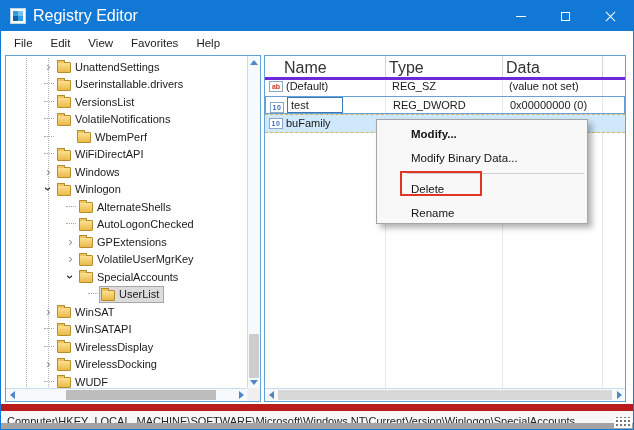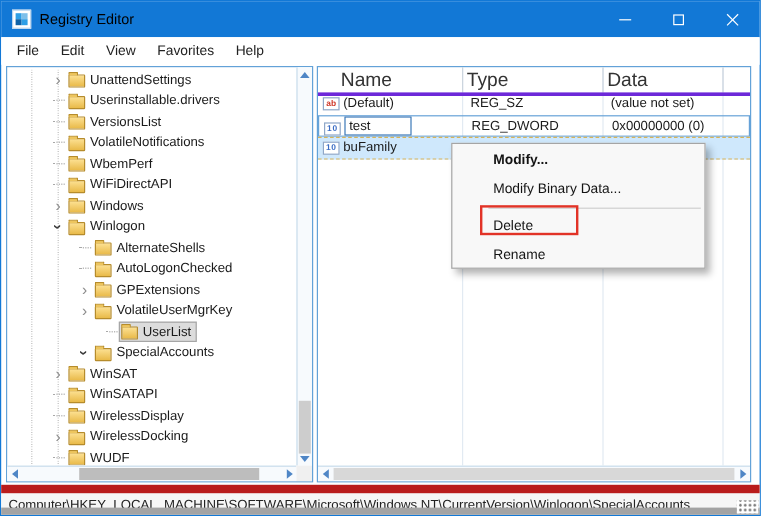--- a/index.html
+++ b/index.html
@@ -6,21 +6,21 @@
   body{width:634px;height:430px;position:relative;overflow:hidden;background:#8a8a8a;
        font-family:"Liberation Sans",sans-serif;-webkit-font-smoothing:antialiased;}
   .window{position:absolute;inset:0;background:#fff;border:1px solid #1278d6;box-sizing:border-box;}
 
   
   .titlebar{position:absolute;left:0;top:0;right:0;height:30px;background:#1278d6;display:flex;align-items:center;}
   .app-icon{width:16px;height:16px;margin:0 7px 0 9px;position:relative;background:#fff;border:1px solid #bcd6ee;box-sizing:border-box;}
   .app-icon i{position:absolute;width:5px;height:5px;background:#2e9fe6;}
   .app-icon i:nth-child(1){left:2px;top:2px}.app-icon i:nth-child(2){right:2px;top:2px;background:#7ec0ea}
   .app-icon i:nth-child(3){left:2px;bottom:2px;background:#0f62a8}.app-icon i:nth-child(4){right:2px;bottom:2px}
-  .title-text{color:#000000;font-size:12px;}
+  .title-text{color:#ffffff;font-size:16px;}
   .caption-btns{margin-left:auto;display:flex;height:30px;}
   .cap-btn{width:45px;height:30px;display:flex;align-items:center;justify-content:center;}
   .glyph-min{width:10px;height:1px;background:#fff;}
   .glyph-max{width:9px;height:9px;border:1px solid #fff;box-sizing:border-box;}
   .glyph-close{position:relative;width:11px;height:11px;}
   .glyph-close::before,.glyph-close::after{content:"";position:absolute;left:-1px;top:5px;width:13px;height:1px;background:#fff;}
   .glyph-close::before{transform:rotate(45deg);} .glyph-close::after{transform:rotate(-45deg);}
 
   
   .menubar{position:absolute;left:0;top:30px;right:0;height:23px;background:#fff;display:flex;align-items:center;padding-left:4px;}
@@ -160,21 +160,21 @@
         </div>
         <div class="tree-row" style="padding-left: 36px;">
           <div class="chev-slot">
             <div class="stub"></div>
           </div>
           <div class="tree-node">
             <div class="folder"></div>
             <div style="white-space: nowrap;">VolatileNotifications</div>
           </div>
         </div>
-        <div class="tree-row" style="padding-left: 36px;">
+        <div class="tree-row" style="padding-left: 36px; gap: 20px;">
           <div class="chev-slot">
             <div class="stub"></div>
           </div>
           <div class="tree-node">
             <div class="folder"></div>
             <div style="white-space: nowrap;">WbemPerf</div>
           </div>
         </div>
         <div class="tree-row" style="padding-left: 36px;">
           <div class="chev-slot">
@@ -232,36 +232,36 @@
         </div>
         <div class="tree-row" style="padding-left: 58px;">
           <div class="chev-slot">
             <div class="chev">›</div>
           </div>
           <div class="tree-node">
             <div class="folder"></div>
             <div style="white-space: nowrap;">VolatileUserMgrKey</div>
           </div>
         </div>
+        <div class="tree-row" style="padding-left: 58px;">
+          <div class="chev-slot">
+            <div class="chev expanded">›</div>
+          </div>
+          <div class="tree-node">
+            <div class="folder"></div>
+            <div style="white-space: nowrap;">SpecialAccounts</div>
+          </div>
+        </div>
         <div class="tree-row" style="padding-left: 80px;">
           <div class="chev-slot">
             <div class="stub"></div>
           </div>
           <div class="tree-node selected">
             <div class="folder"></div>
             <div style="white-space: nowrap;">UserList</div>
-          </div>
-        </div>
-        <div class="tree-row" style="padding-left: 58px;">
-          <div class="chev-slot">
-            <div class="chev expanded">›</div>
-          </div>
-          <div class="tree-node">
-            <div class="folder"></div>
-            <div style="white-space: nowrap;">SpecialAccounts</div>
           </div>
         </div>
         <div class="tree-row" style="padding-left: 36px;">
           <div class="chev-slot">
             <div class="chev">›</div>
           </div>
           <div class="tree-node">
             <div class="folder"></div>
             <div style="white-space: nowrap;">WinSAT</div>
           </div>

